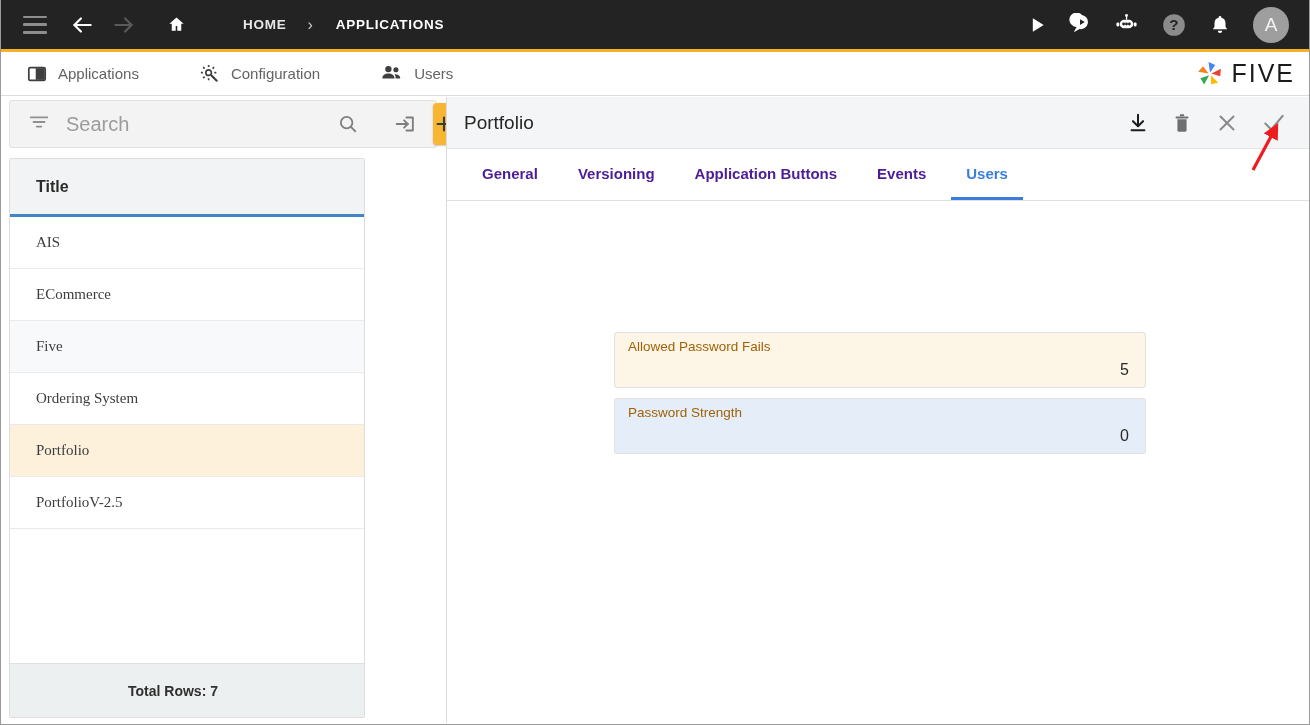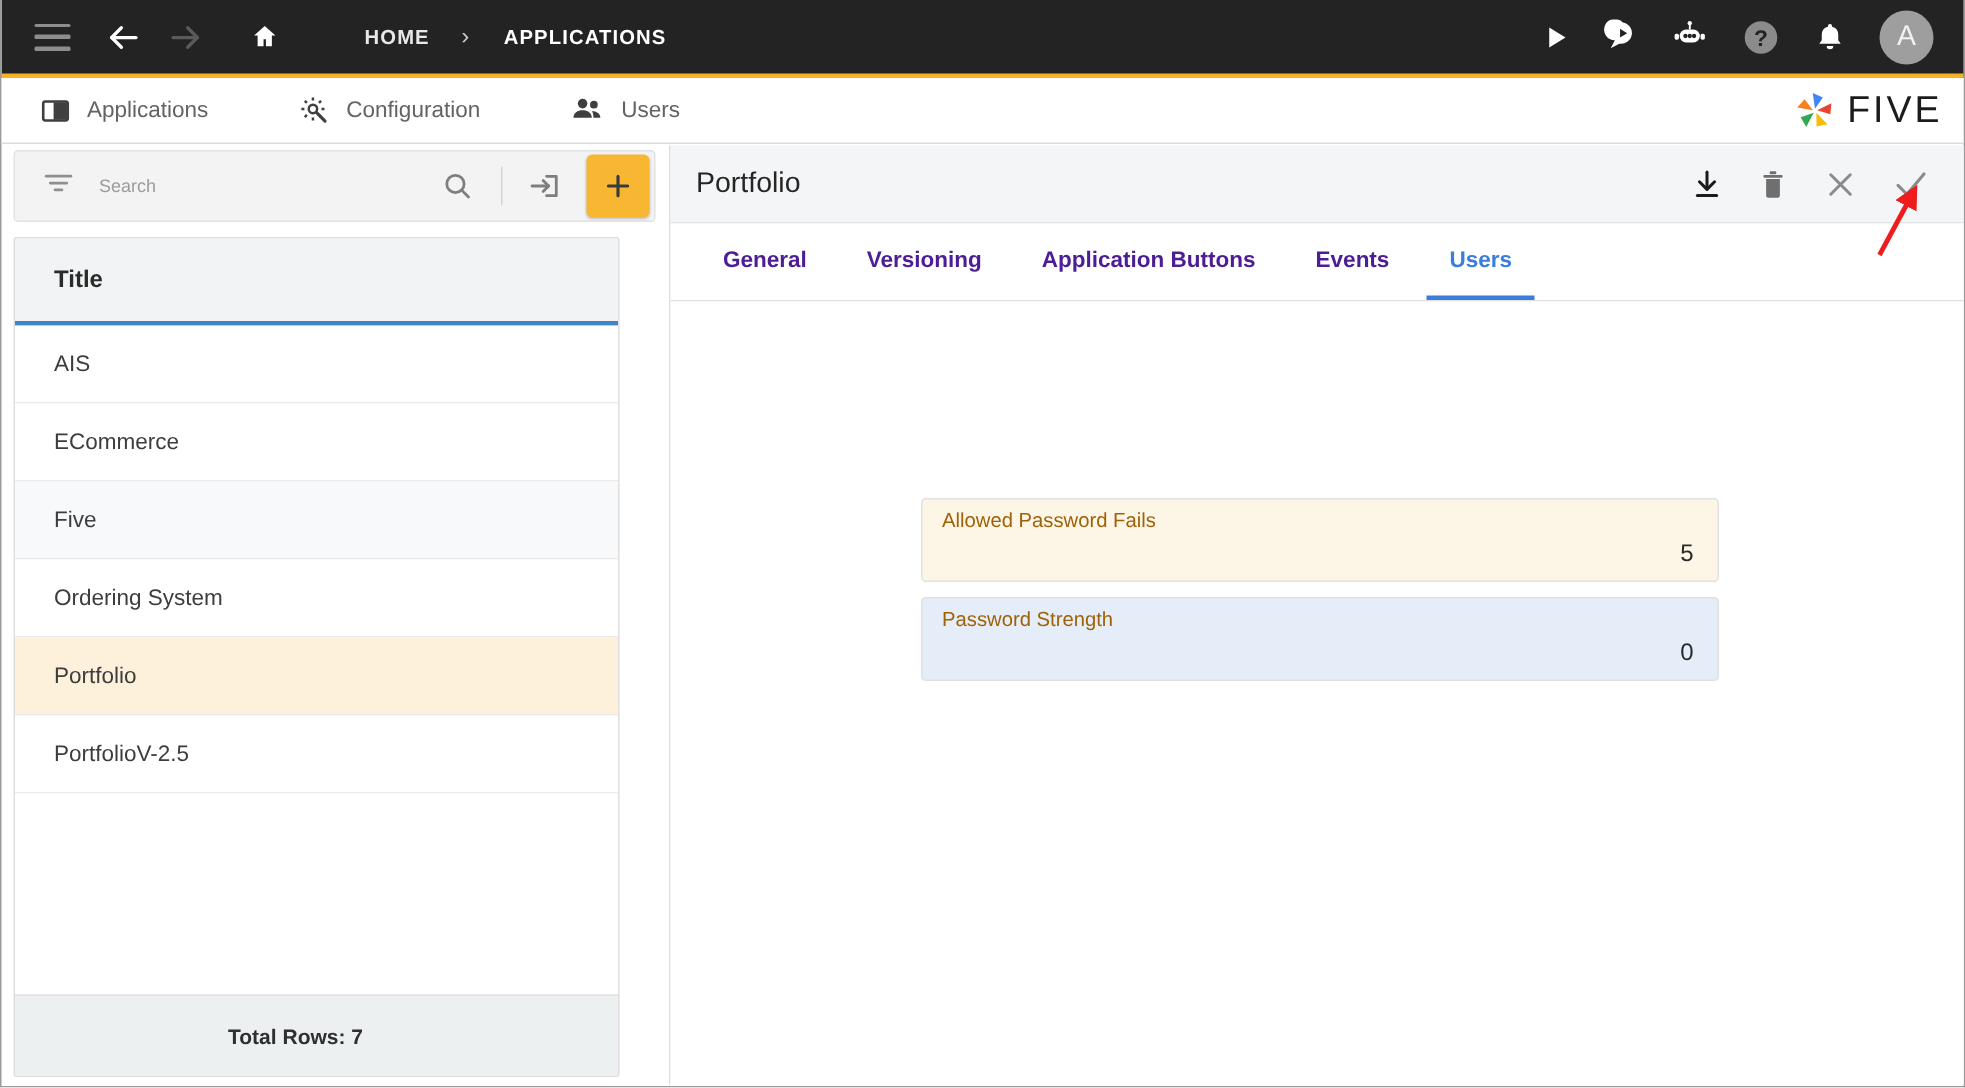--- a/index.html
+++ b/index.html
@@ -76,56 +76,57 @@
     width: 428px; height: 618px;
   }
   .search-bar {
     height: 48px; width: 428px;
     background:#f3f3f3; border:1px solid #e2e2e2; border-radius: 3px;
     display:flex; align-items:center;
   }
   .filter-icon { margin-left: 18px; cursor:pointer; }
   .search-input {
     flex: 1; border:none; outline:none; background:transparent;
-    font-size: 12px; color:#4a4a4a; margin-left: 16px;
+    font-size: 20px; color:#4a4a4a; margin-left: 16px;
     font-family:"Liberation Sans", sans-serif;
   }
   .search-input::placeholder { color:#9c9c9c; }
   .sb-mag { cursor:pointer; padding: 0 6px; display:flex; }
   .sb-div { width:1px; height:26px; background:#d4d4d4; margin: 0 12px; }
   .import-btn { cursor:pointer; display:flex; padding: 0 4px; }
   .plus-btn {
     width: 42px; height: 42px; margin-left: 12px; margin-right: 3px;
     background:#F7B733; border-radius: 4px; cursor:pointer;
     display:flex; align-items:center; justify-content:center;
     box-shadow: 0 1px 2px rgba(0,0,0,.22);
   }
   .plus-btn svg { display:block; }
 
   .grid-box {
-    margin-top: 10px; width: 404px; height: 560px;
+    margin-top: 10px; width: 356px; height: 560px;
     border: 1px solid #dedede; border-radius: 2px;
     background:#fff; display:flex; flex-direction:column;
     overflow:hidden;
   }
   .grid-head {
     height: 58px; background:#f1f3f4;
     display:flex; align-items:center;
     border-bottom: 3px solid #4285C5;
     flex: 0 0 auto;
   }
   .grid-head-title { margin-left: 26px; font-size: 16px; font-weight:700; color:#2b2b2b; }
   .grid-body { flex: 1 1 auto; overflow:hidden; }
   .grid-row {
     height: 52px; display:flex; align-items:center;
     border-bottom: 1px solid #eaeaea;
     cursor: pointer;
     font-size: 15px; color:#3d3d3d;
     padding-left: 26px;
     background:#fff;
+    font-family:Liberation Serif, serif;
   }
   .grid-row.alt { background:#f8f9fa; }
   .grid-row.selected { background:#FDF1DC; }
   .grid-filler { background:#fff; }
   .grid-foot {
     height: 54px; background:#edf0f1;
     border-top: 1px solid #e0e0e0;
     display:flex; align-items:center; justify-content:center;
     padding-right: 28px; flex: 0 0 auto;
     font-size: 14px; font-weight: 700; color:#2f2f2f;

